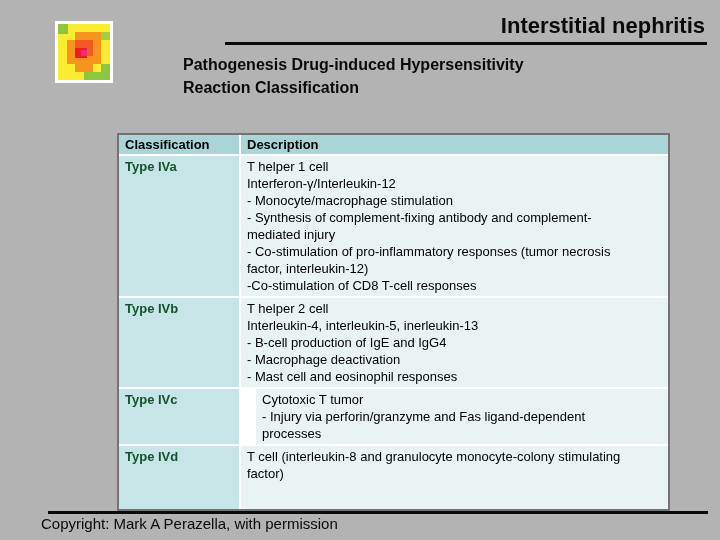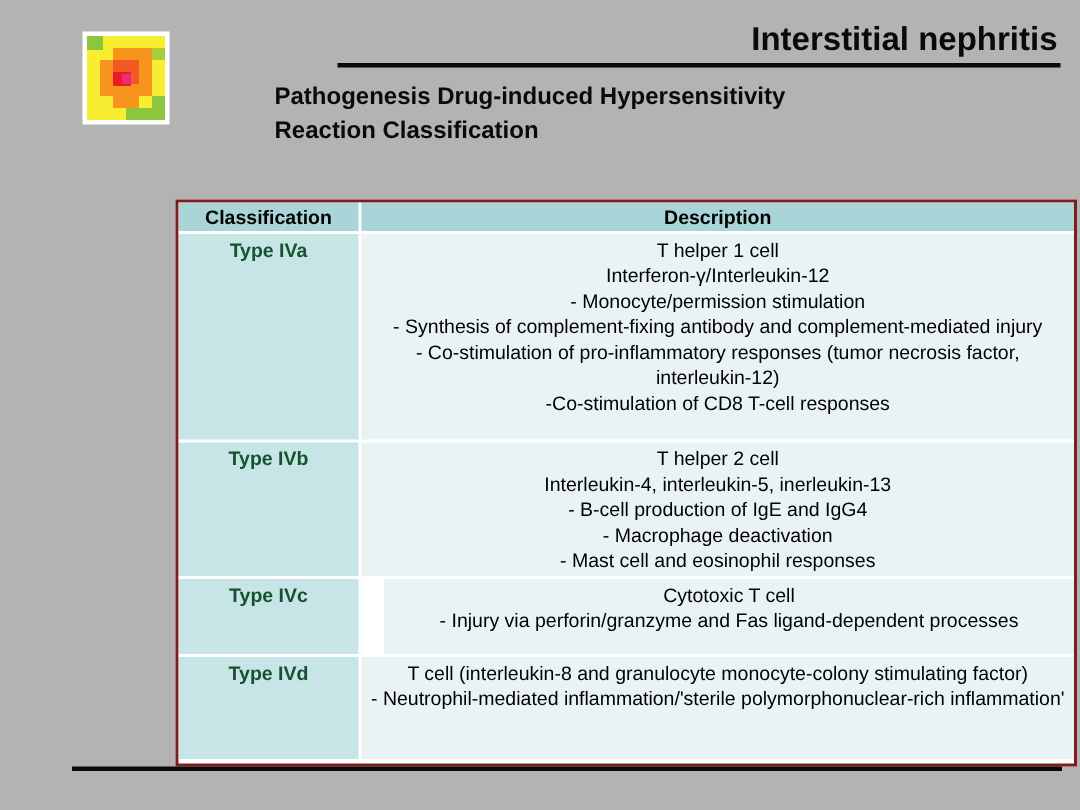--- a/index.html
+++ b/index.html
@@ -32,37 +32,36 @@
     width: 482px; height: 3px; background: #0a0a0a;
   }
   .subtitle {
     position: absolute; left: 163px; top: 53px;
     font-size: 16px; font-weight: bold; line-height: 23px; color: #0a0a0a;
   }
 
   
   .table {
     position: absolute; left: 97px; top: 133px;
-    width: 601px; height: 378px;
+    width: 553px; height: 378px;
     background: #ffffff;
-    border: 2px solid #7f1d1d;
+    border: 2px solid #737373;
     overflow: hidden;
-    text-align: center;
   }
   .trow { display: flex; align-items: stretch; }
   .trow + .trow { border-top: 2px solid #ffffff; }
   .tcell-label {
     flex: 0 0 122px; width: 122px;
     border-right: 2px solid #ffffff;
     padding: 2px 6px;
     font-size: 13px; line-height: 17px;
   }
   .tcell-desc {
     flex: 1 1 auto;
-    padding: 2px 6px 2px 6px;
+    padding: 2px 28px 2px 6px;
     font-size: 13px; line-height: 17px;
   }
   .thead .tcell-label { background: #a9d5d9; font-weight: bold; color: #000; padding: 1px 6px; }
   .thead .tcell-desc  { background: #a9d5d9; font-weight: bold; color: #000; padding: 1px 6px; }
   .tbody-row .tcell-label { background: #c7e4e6; font-weight: bold; color: #14532d; }
   .tbody-row .tcell-desc  { background: #eaf3f4; color: #000; }
   .r0 { min-height: 139px; }
   .r1 { min-height: 89px; }
   .r2 { min-height: 52px; gap: 15px; }
   .r3 { min-height: 70px; }
@@ -110,51 +109,51 @@
     <div class="trow thead">
       <div class="tcell-label">Classification</div>
       <div class="tcell-desc">Description</div>
     </div>
 
     <div class="trow tbody-row r0">
       <div class="tcell-label">Type IVa</div>
       <div class="tcell-desc">
         <div class="desc-line">T helper 1 cell</div>
         <div class="desc-line">Interferon-γ/Interleukin-12</div>
-        <div class="desc-line">- Monocyte/permission stimulation</div>
+        <div class="desc-line">- Monocyte/macrophage stimulation</div>
         <div class="desc-line">- Synthesis of complement-fixing antibody and complement-mediated injury</div>
         <div class="desc-line">- Co-stimulation of pro-inflammatory responses (tumor necrosis factor, interleukin-12)</div>
         <div class="desc-line">-Co-stimulation of CD8 T-cell responses</div>
       </div>
     </div>
 
     <div class="trow tbody-row r1">
       <div class="tcell-label">Type IVb</div>
       <div class="tcell-desc">
         <div class="desc-line">T helper 2 cell</div>
         <div class="desc-line">Interleukin-4, interleukin-5, inerleukin-13</div>
         <div class="desc-line">- B-cell production of IgE and IgG4</div>
         <div class="desc-line">- Macrophage deactivation</div>
         <div class="desc-line">- Mast cell and eosinophil responses</div>
       </div>
     </div>
 
     <div class="trow tbody-row r2">
       <div class="tcell-label">Type IVc</div>
       <div class="tcell-desc">
-        <div class="desc-line">Cytotoxic T cell</div>
+        <div class="desc-line">Cytotoxic T tumor</div>
         <div class="desc-line">- Injury via perforin/granzyme and Fas ligand-dependent processes</div>
       </div>
     </div>
 
     <div class="trow tbody-row r3">
       <div class="tcell-label">Type IVd</div>
       <div class="tcell-desc">
         <div class="desc-line">T cell (interleukin-8 and granulocyte monocyte-colony stimulating factor)</div>
-        <div class="desc-line">- Neutrophil-mediated inflammation/'sterile polymorphonuclear-rich inflammation'</div>
       </div>
     </div>
 
   </div>
 
   <div class="footer-divider"></div>
+  <div class="footer-text">Copyright: Mark A Perazella, with permission</div>
 
 </div>
 
 </body></html>

